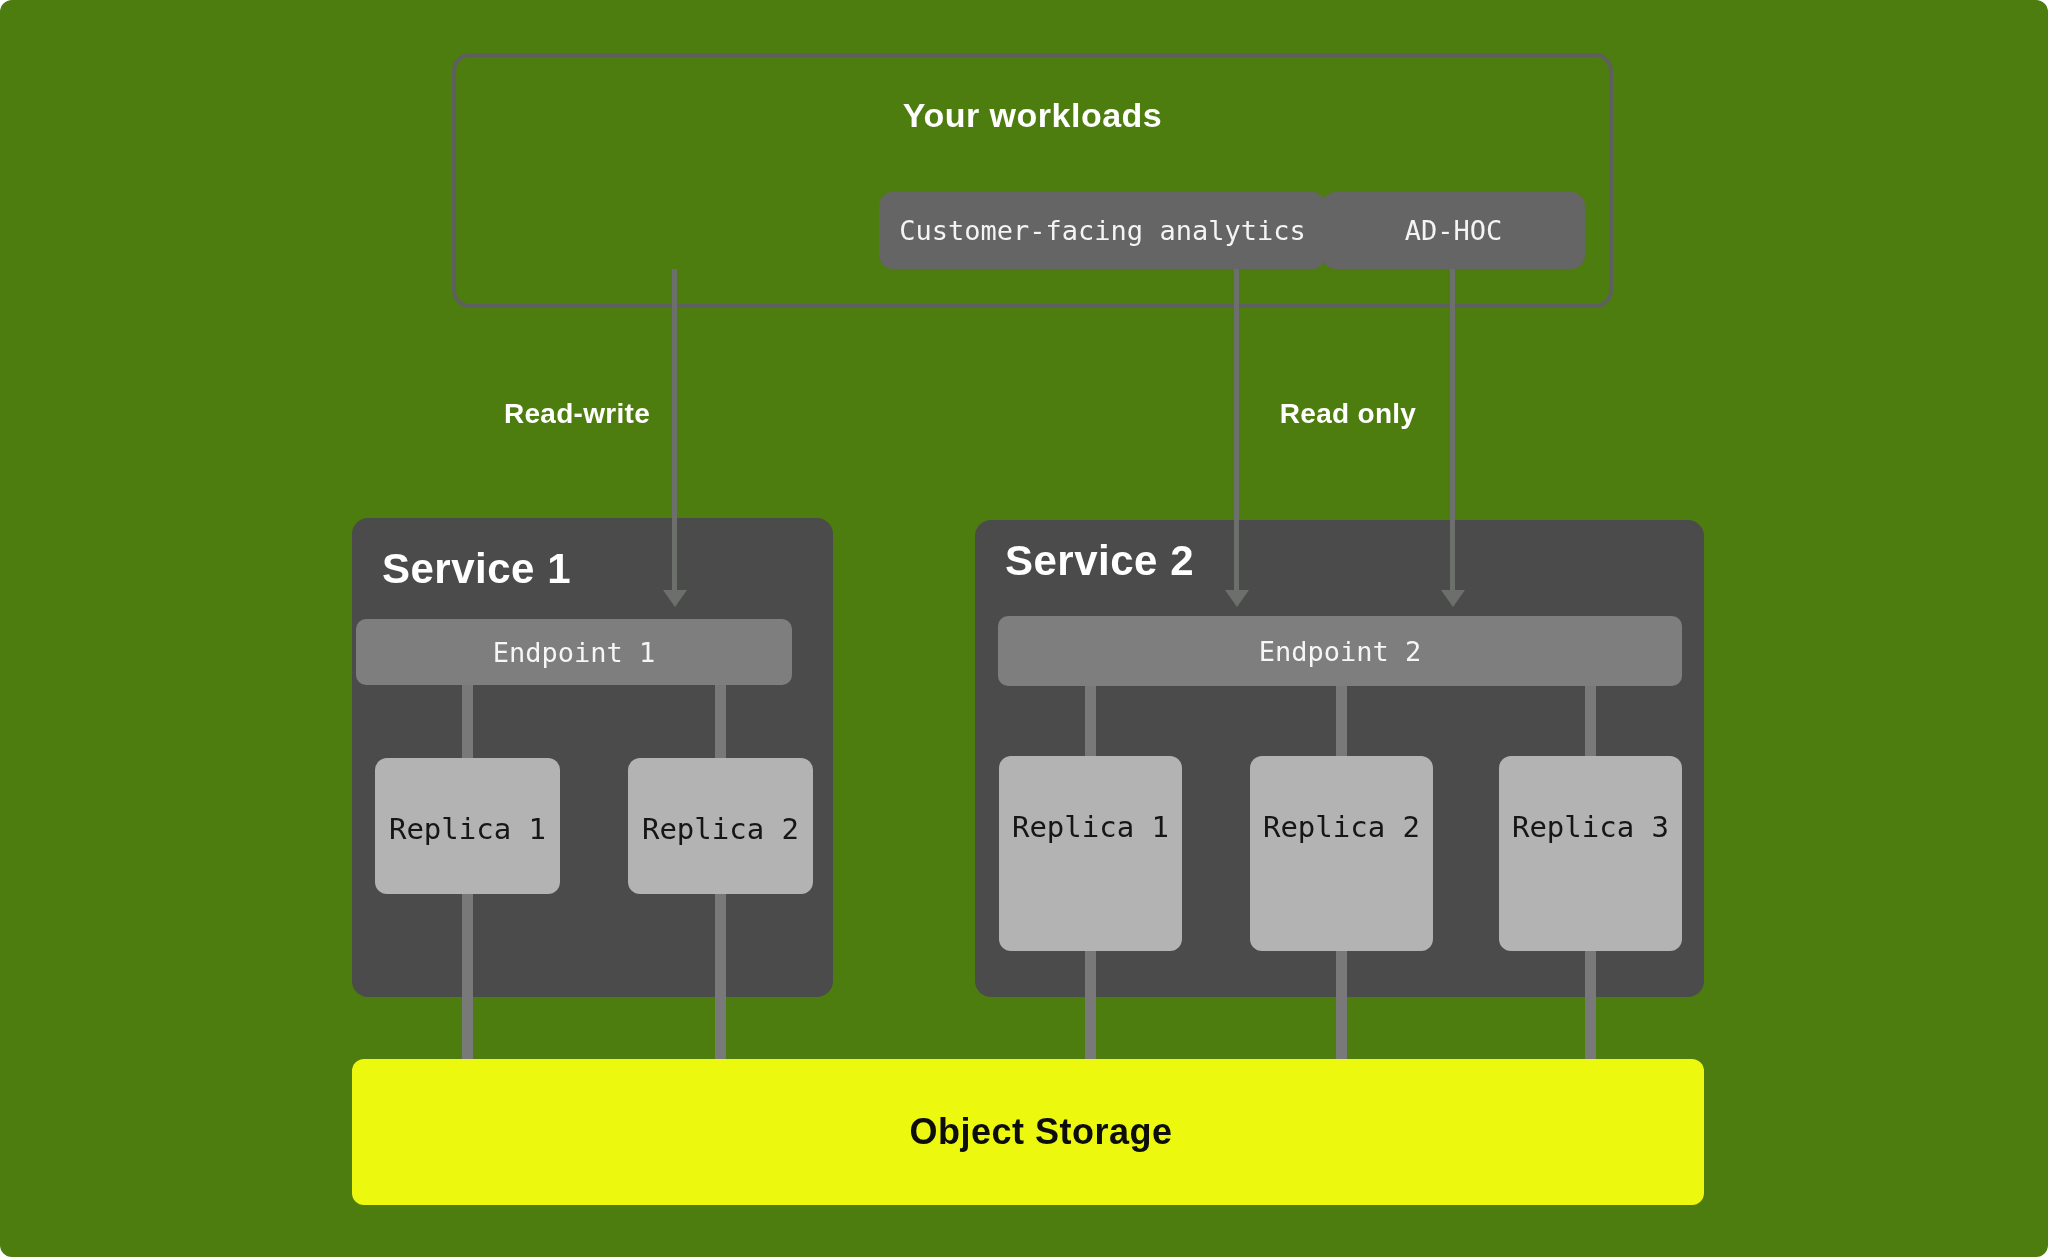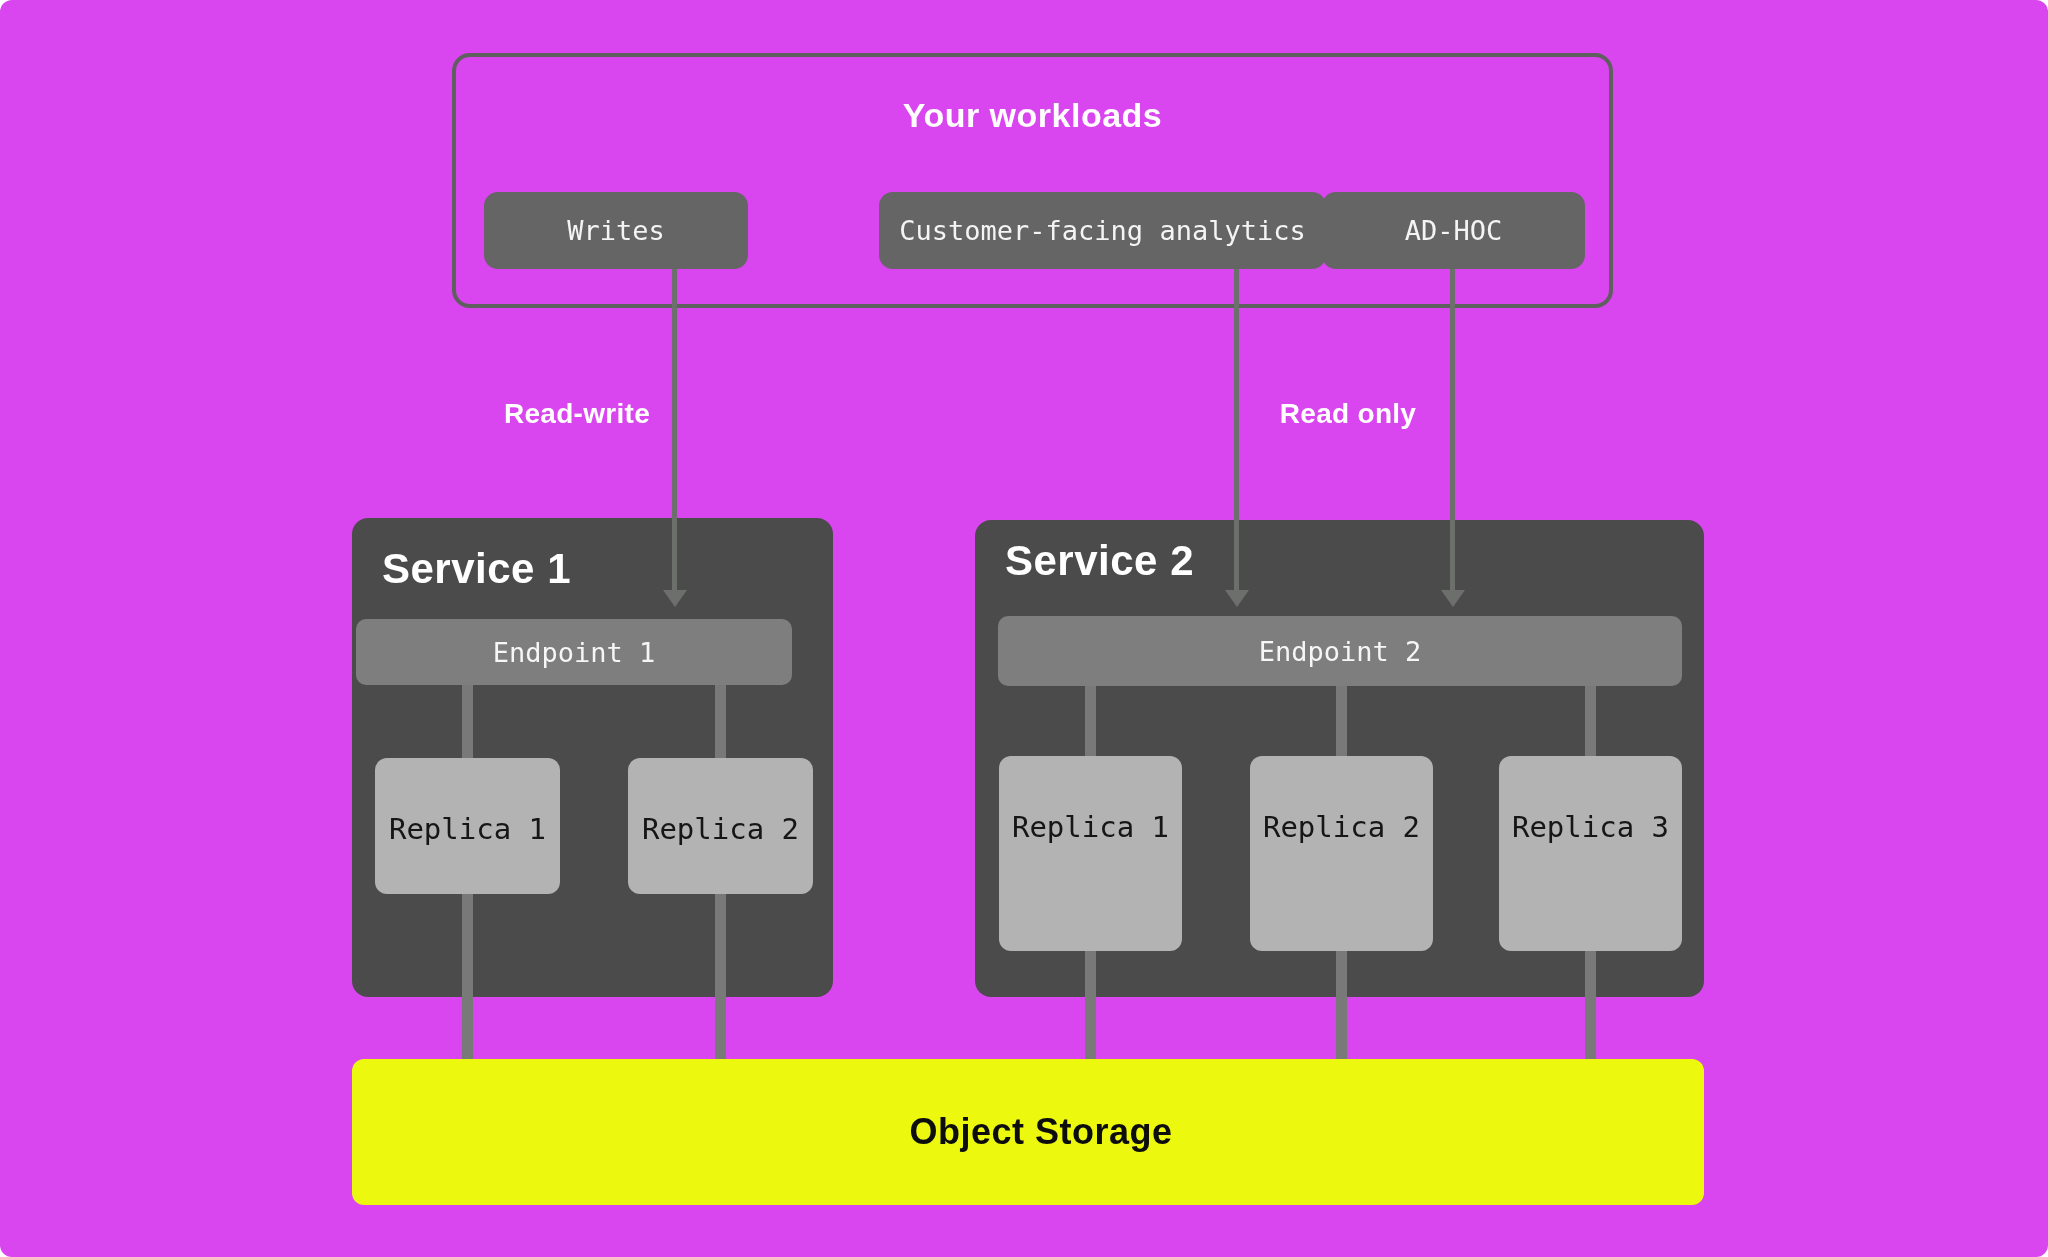--- a/index.html
+++ b/index.html
@@ -1,19 +1,19 @@
 <!DOCTYPE html>
 <html><head>
 <meta charset="utf-8">
 <style>
   html,body{margin:0;padding:0;background:#ffffff;}
   .stage{
     position:relative;
     width:2048px;height:1257px;
-    background:#d946ef;
+    background:#4d7c0f;
     border-radius:12px;
     overflow:hidden;
     font-family:"Liberation Sans", sans-serif;
   }
   .abs{position:absolute;box-sizing:border-box;}
 
   
   .workloads-box{
     left:452px;top:53px;width:1161px;height:255px;
     border:4px solid #5e605e;border-radius:18px;
@@ -101,23 +101,20 @@
     display:flex;align-items:center;justify-content:center;padding-left:26px;
   }
 </style>
 </head>
 <body>
 
 <div class="stage">
 
   <div class="abs workloads-box"></div>
   <div class="abs workloads-title">Your workloads</div>
-  <div class="abs chip chip-writes">
-    <span>Writes</span>
-  </div>
   <div class="abs chip chip-analytics">
     <span>Customer-facing analytics</span>
   </div>
   <div class="abs chip chip-adhoc">
     <span>AD-HOC</span>
   </div>
 
   <div class="abs arrow-line" style="left:672px;"></div>
   <div class="abs arrow-head" style="left:663px;"></div>
   <div class="abs arrow-line" style="left:1234px;"></div>

